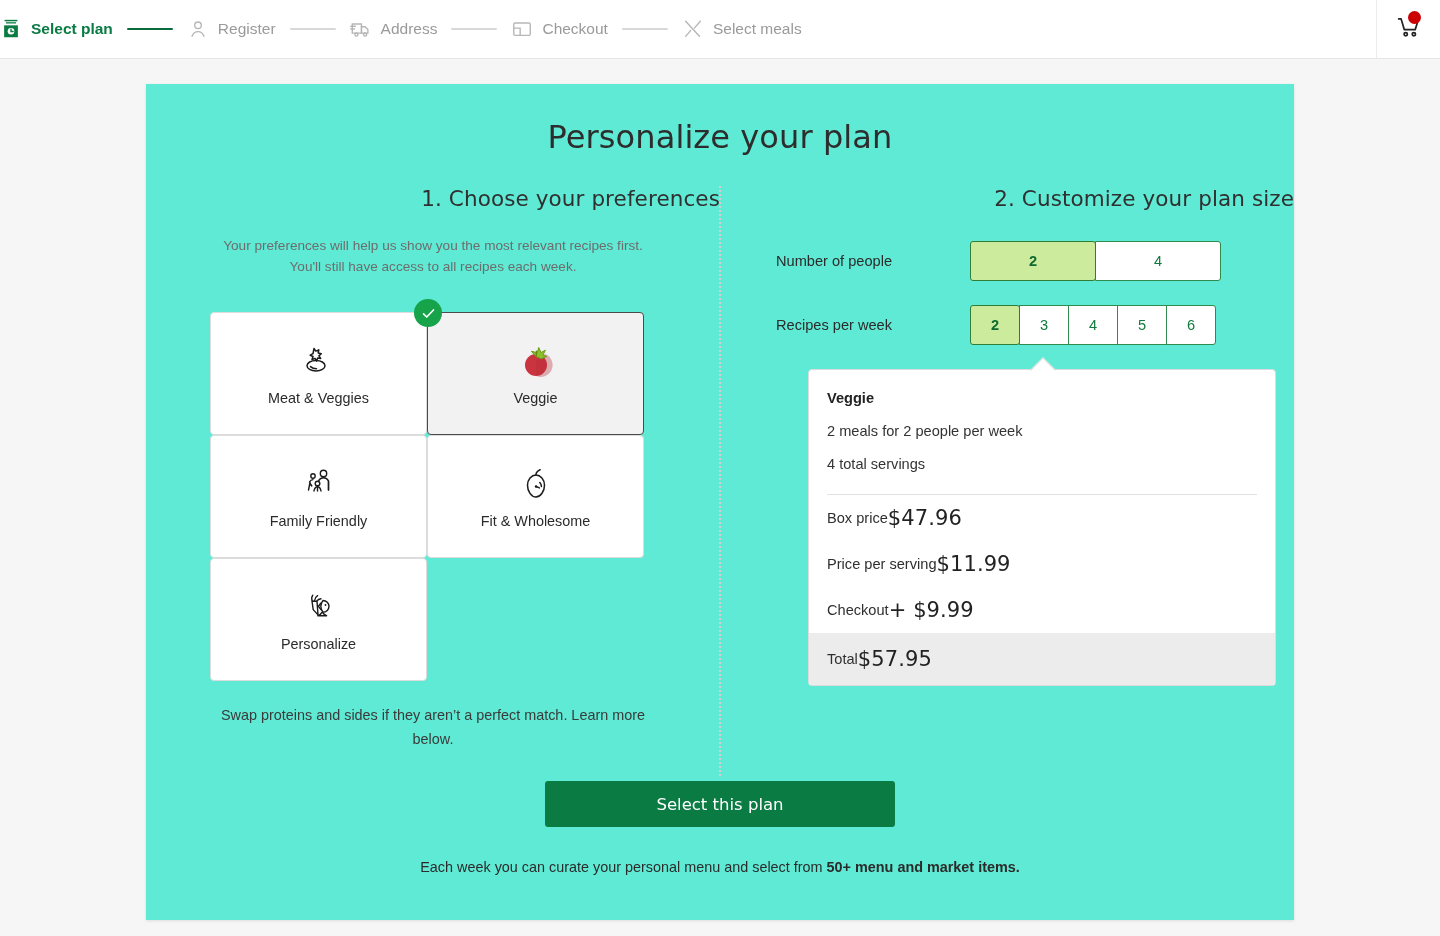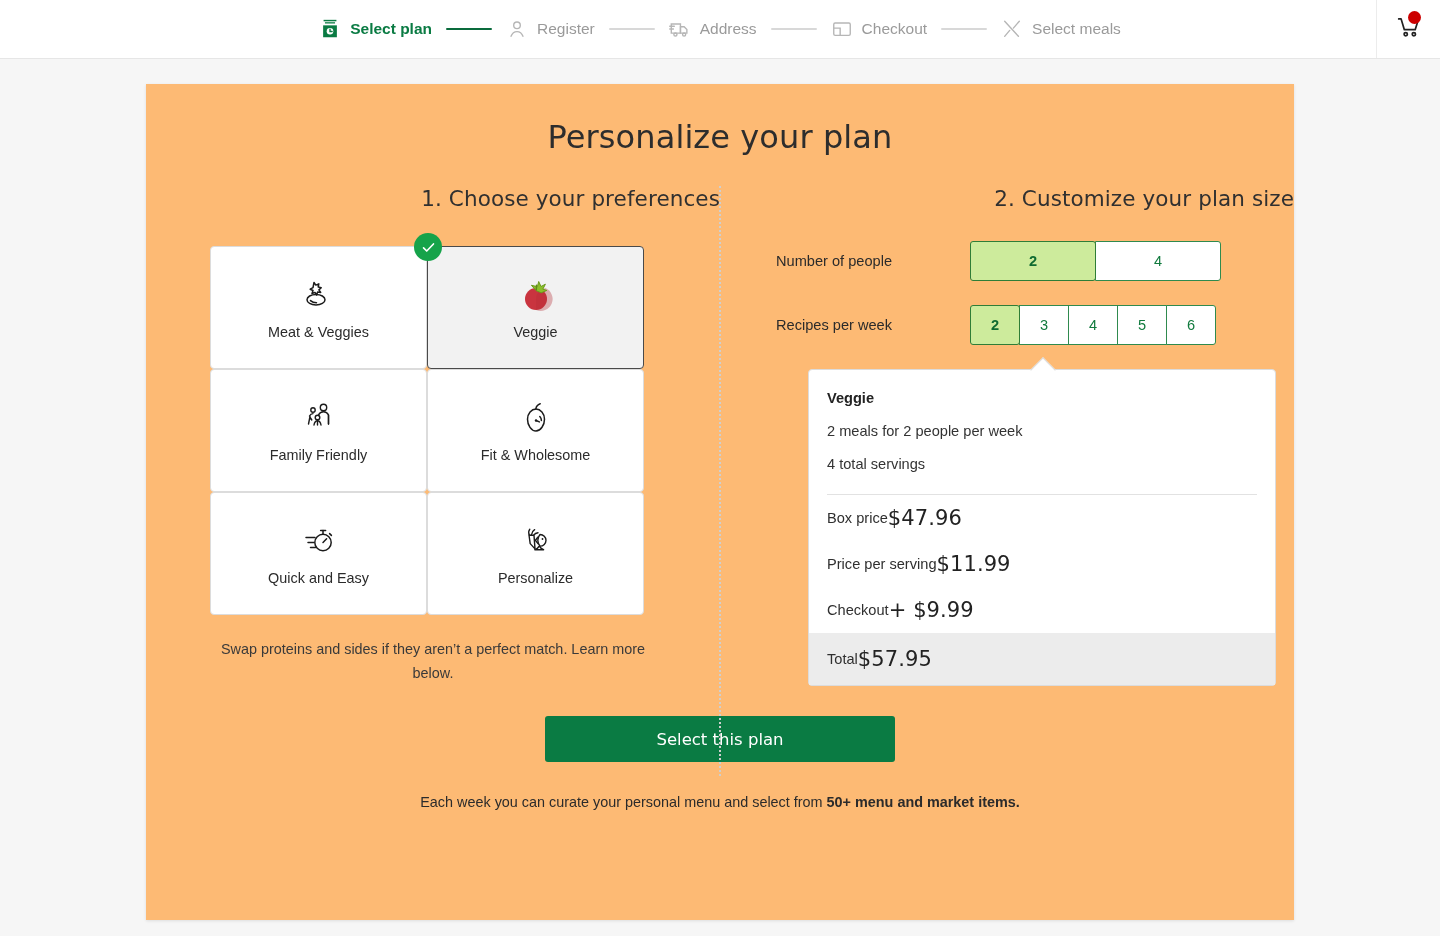--- a/index.html
+++ b/index.html
@@ -11,21 +11,21 @@
     overflow: hidden;
   }
   .rounded { font-family: "DejaVu Sans", sans-serif; letter-spacing: .1px; }
 
   
   #header {
     position: relative;
     height: 59px;
     background: #ffffff;
     border-bottom: 1px solid #e6e6e6;
-    display: flex; align-items: center; justify-content: center;
+    display: flex; align-items: center; justify-content: flex-start;
   }
   #stepper { display: flex; align-items: center; gap: 0; }
   .step { display: flex; align-items: center; gap: 9px; }
   .step-ico { width: 22px; height: 22px; display: block; }
   .step-label { font-size: 15.5px; color: #9a9a9a; white-space: nowrap; }
   .step.active .step-label { color: #0a7b43; font-weight: 700; }
   .connector { width: 46px; height: 2px; background: #d8d8d8; margin: 0 14px; border-radius: 2px; }
   .connector.done { background: #0a6b3c; height: 2.5px; }
 
   #cart-button {
@@ -35,21 +35,21 @@
   }
   #cart-button .badge {
     position: absolute; width: 13px; height: 13px; border-radius: 50%;
     background: #cc0000; top: 11px; right: 19px;
   }
 
   
   #card {
     position: absolute; left: 146px; top: 84px;
     width: 1148px; height: 836px;
-    background: #fdba74;
+    background: #5eead4;
     box-shadow: 0 1px 3px rgba(0,0,0,.10);
   }
   #page-title {
     text-align: center; font-size: 32px; font-weight: 400;
     color: #2d2d2d; margin-top: 34px;
   }
 
   #columns { display: flex; margin-top: 30px; position: relative; }
   #divider {
     position: absolute; left: 573px; top: 0; width: 1px; height: 590px;
@@ -227,20 +227,21 @@
 
 <div id="card">
 
   <h1 id="page-title" class="rounded">Personalize your plan</h1>
 
   <div id="columns">
     <div id="divider"></div>
 
     <div class="col">
       <h2 class="col-title rounded">1. Choose your preferences</h2>
+      <p id="pref-desc">Your preferences will help us show you the most relevant recipes first. You'll still have access to all recipes each week.</p>
 
       <div id="pref-grid">
 
         <div class="pref-card">
           <span class="pref-ico">
             <svg viewBox="0 0 40 34" width="40" height="34" fill="none" stroke="#1b1b1b" stroke-width="1.5" stroke-linecap="round" stroke-linejoin="round">
               <path d="M15 4.5l1.8 2.6 3-1.2-.6 3.1 3 .8-2.3 2.1 1.8 2.6-3.1-.4-1 3-1.6-2.7-3 1.1 1-3-2.8-1.3 2.8-1.6z"></path>
               <path d="M17 16.5c5 0 9 2.3 9 5.2s-4 5.2-9 5.2-9-2.3-9-5.2 4-5.2 9-5.2z"></path>
               <path d="M11.5 22.6c1.6 1.5 3.9 2.2 6 2.2"></path>
             </svg>
@@ -288,33 +289,20 @@
               <path d="M20 9c4.5 0 8.5 4.4 8.5 10.2S24.7 31 20 31s-8.5-5.9-8.5-11.8S15.5 9 20 9z"></path>
               <path d="M19.8 9c.4-2.6 2-4.4 4.4-5.2"></path>
               <circle cx="20" cy="20.5" r="1.2" fill="#1b1b1b" stroke="none"></circle>
               <path d="M20 20.5l3.4 1.4"></path>
               <path d="M23.8 16.5a5.6 5.6 0 0 1 1.6 4"></path>
             </svg>
           </span>
           <span class="pref-label">Fit &amp; Wholesome</span>
         </div>
 
-        <div class="pref-card">
-          <span class="pref-ico">
-            <svg viewBox="0 0 40 34" width="40" height="34" fill="none" stroke="#1b1b1b" stroke-width="1.5" stroke-linecap="round" stroke-linejoin="round">
-              <circle cx="24" cy="18.5" r="8.2"></circle>
-              <path d="M24 18.5l3.6-3.8"></path>
-              <path d="M21.6 6.5h5"></path>
-              <path d="M24 6.5v3.8"></path>
-              <path d="M30.6 9.6l1.8 1.8"></path>
-              <path d="M7 13.5h9M9 18.5h6M11.5 23.5h5"></path>
-            </svg>
-          </span>
-          <span class="pref-label">Quick and Easy</span>
-        </div>
 
         <div class="pref-card">
           <span class="pref-ico">
             <svg viewBox="0 0 40 36" width="40" height="36" fill="none" stroke="#1b1b1b" stroke-width="1.4" stroke-linecap="round" stroke-linejoin="round">
               <path d="M13 12l5 .4 1 13.5-4.8-5.3z"></path>
               <path d="M13.2 11.8c-.8-2-.6-4 .6-5.6M15.6 11.7c.3-2.4 1.4-4 3-5M17.6 12.2c1.2-1.6 2.8-2.4 4.4-2.5"></path>
               <path d="M24 11.5c3.4 0 6 2.6 6 5.8s-2.6 5.8-6 5.8c-1.4-1.6-2.2-3.6-2.2-5.8s.8-4.2 2.2-5.8z"></path>
               <path d="M21.8 14.2l-2.4 3.1 2.4 3.1"></path>
               <circle cx="26.5" cy="16" r=".9" fill="#1b1b1b" stroke="none"></circle>
               <path d="M23 23.4c-.8 1.6-2.2 2.8-4.2 3.3h8.8c-1.8-.6-3.2-1.7-4-3.3z"></path>

